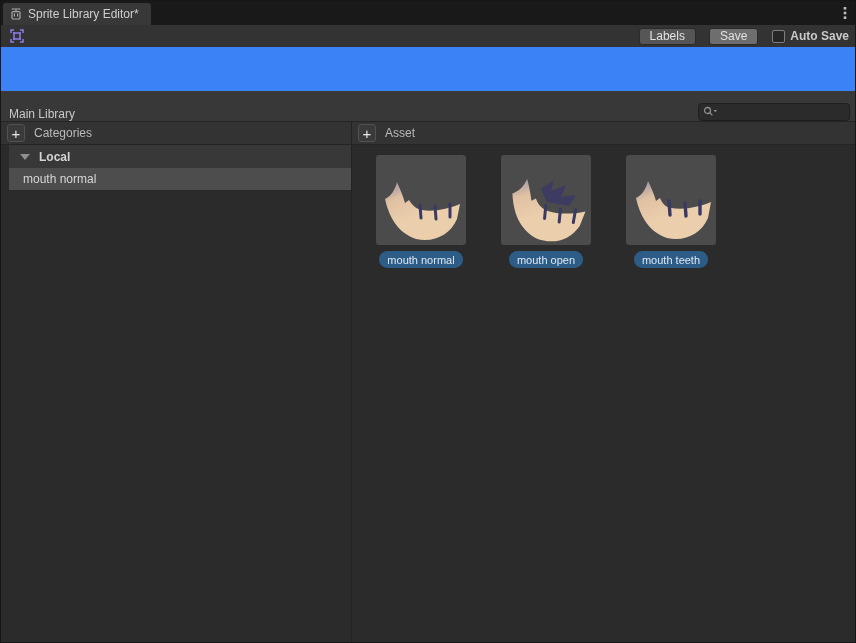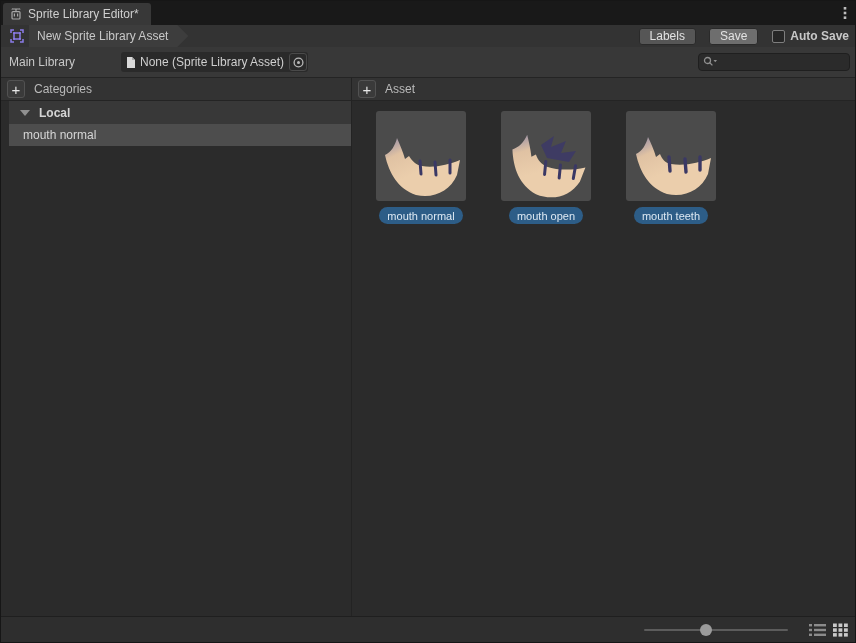--- a/index.html
+++ b/index.html
@@ -37,21 +37,21 @@
     display:flex; align-items:center; cursor:pointer;
   }
   .btn.save { background:#6e6e6e; margin-right:14px; }
   .checkbox {
     width:13px; height:13px; background:#262626;
     border:1px solid #7e7e7e; border-radius:2px; cursor:pointer;
   }
   .auto-save-label { margin-left:5px; margin-right:6px; color:#c8c8c8;font-weight:bold; }
 
   
-  .mainlib-row { height:30px; background:#383838; display:flex; align-items:center; }
+  .mainlib-row { height:30px; background:#383838; display:flex; align-items:flex-end;margin-top:44px; }
   .mainlib-label { margin-left:8px; width:112px; color:#c8c8c8; }
   .object-field {
     width:187px; height:20px; background:#2a2a2a; border-radius:3px;
     display:flex; align-items:center; padding-left:5px; cursor:pointer;
   }
   .object-field .value { flex:1; margin-left:4px; color:#cfcfcf; white-space:nowrap; }
   .picker {
     width:18px; height:18px; margin-right:1px; border:1px solid #4a4a4a; border-radius:3px;
     display:flex; align-items:center; justify-content:center; cursor:pointer;
   }
@@ -169,47 +169,29 @@
           <path d="M14,11 L14,14 L11,14"></path>
           <path d="M5,14 L2,14 L2,11"></path>
           <rect x="5" y="5" width="6" height="6"></rect>
         </g>
         <rect x="4.2" y="4.2" width="1.8" height="1.8" fill="#8a7ce8"></rect>
         <rect x="10" y="4.2" width="1.8" height="1.8" fill="#8a7ce8"></rect>
         <rect x="10" y="10" width="1.8" height="1.8" fill="#8a7ce8"></rect>
         <rect x="4.2" y="10" width="1.8" height="1.8" fill="#8a7ce8"></rect>
       </svg>
     </span>
-    <div class="breadcrumb">
-      <span>New Sprite Library Asset</span>
-    </div>
     <div class="spacer"></div>
     <button class="btn">Labels</button>
     <button class="btn save">Save</button>
     <span class="checkbox"></span>
     <span class="auto-save-label">Auto Save</span>
   </div>
 
   <div class="mainlib-row">
     <span class="mainlib-label">Main Library</span>
-    <div class="object-field">
-      <span style="display:flex">
-        <svg width="10" height="13" viewBox="0 0 10 13">
-          <path d="M1,1 L6,1 L9,4 L9,12 L1,12 Z" fill="#d9d9d9"></path>
-          <path d="M6,1 L6,4 L9,4" fill="#a8a8a8"></path>
-        </svg>
-      </span>
-      <span class="value">None (Sprite Library Asset)</span>
-      <span class="picker">
-        <svg width="13" height="13" viewBox="0 0 13 13">
-          <circle cx="6.5" cy="6.5" r="4.4" fill="none" stroke="#b8b8b8" stroke-width="1.3"></circle>
-          <circle cx="6.5" cy="6.5" r="1.5" fill="#b8b8b8"></circle>
-        </svg>
-      </span>
-    </div>
     <div class="searchbox">
       <span style="display:flex">
         <svg width="15" height="12" viewBox="0 0 15 12">
           <circle cx="4.5" cy="4.5" r="3" fill="none" stroke="#8f8f8f" stroke-width="1.3"></circle>
           <path d="M6.8,6.8 L9.4,9.4" stroke="#8f8f8f" stroke-width="1.3"></path>
           <path d="M10.5,4 L14,4 L12.25,6.2 Z" fill="#8f8f8f"></path>
         </svg>
       </span>
       <input type="text" value="" style="">
     </div>

